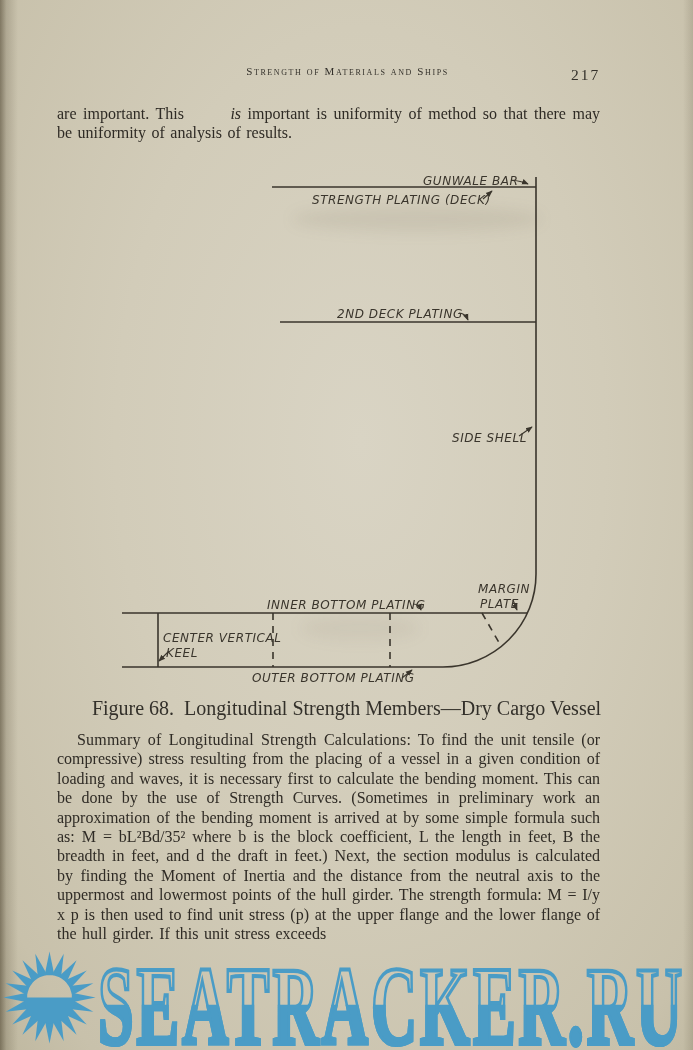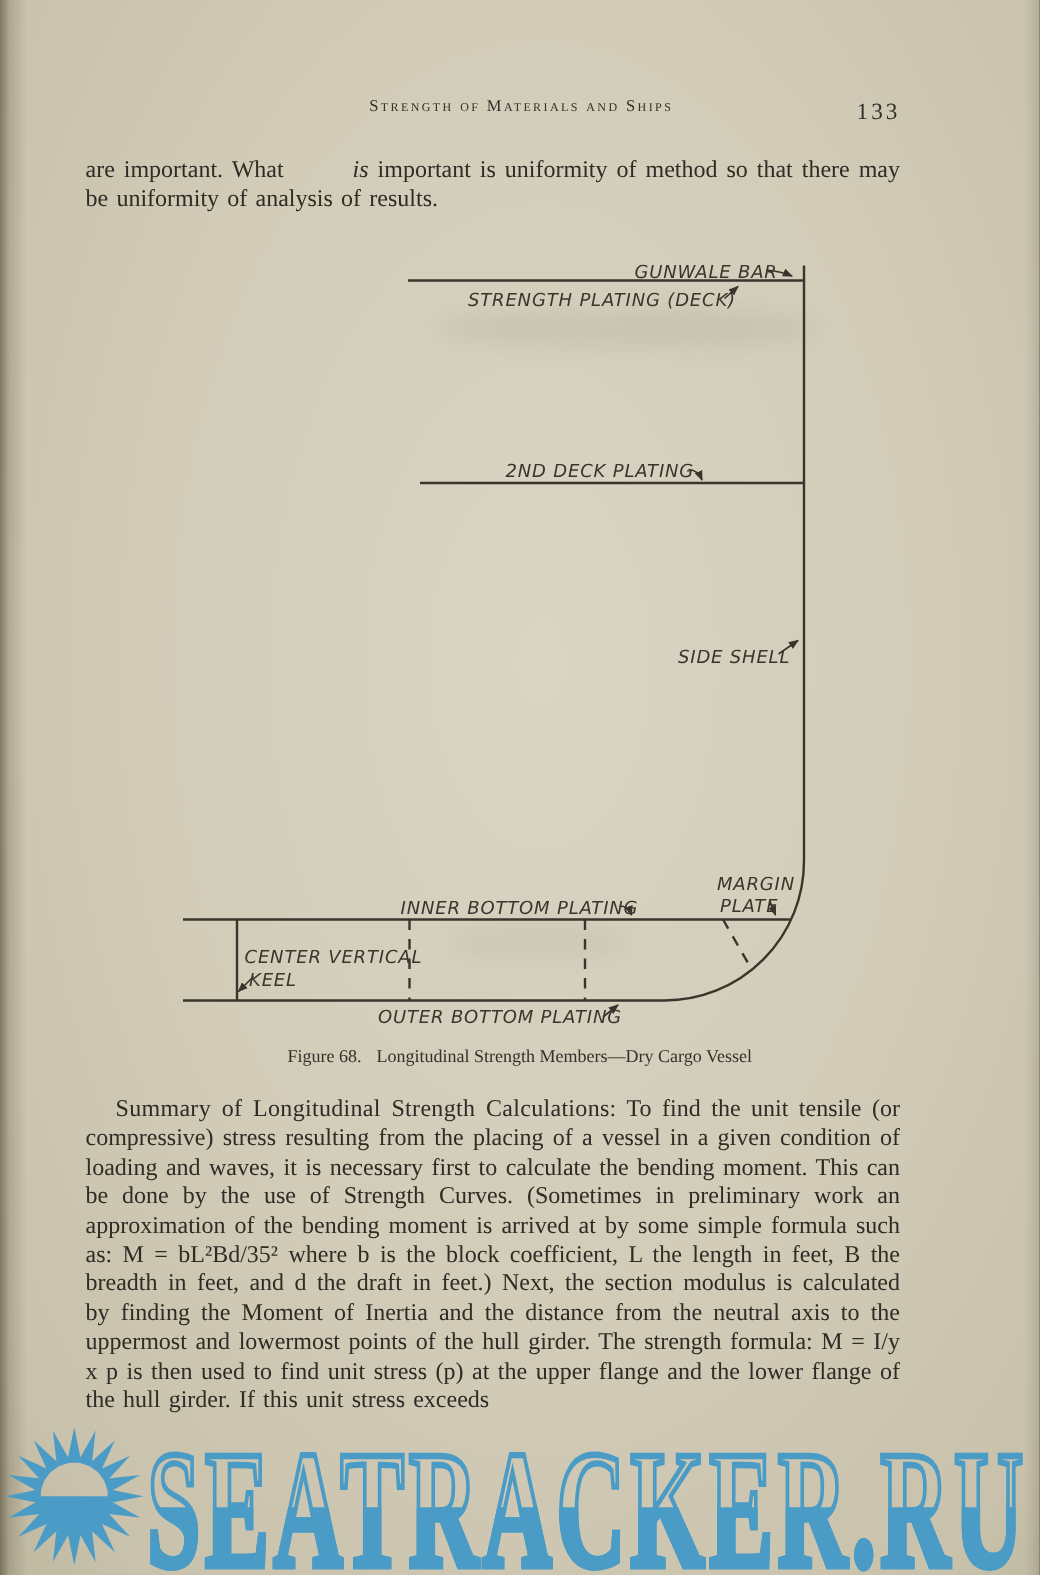--- a/index.html
+++ b/index.html
@@ -23,21 +23,21 @@
   }
   .page-number { position:absolute; top:66px; left:571px; font-size:15.5px; letter-spacing:2px; color:#33302a; }
   .para {
     position:absolute; left:57px; width:543px; font-size:16px; line-height:19.4px;
     text-align:justify; color:#2f2b25; word-spacing:1.5px;
   }
   .para1 { top:104px; }
   .para2 { top:730px; text-indent:20px; }
   .para .it { font-style:italic;margin-left:40px; }
   .para .lead { font-weight:normal; letter-spacing:0.2px; }
-  .caption { position:absolute; top:697px; left:0; width:100%; text-align:center; font-size:12px; color:#33302a; }
+  .caption { position:absolute; top:697px; left:0; width:100%; text-align:center; font-size:20px; color:#33302a; }
   .caption-gap { display:inline-block; width:10px; }
   .figure-svg { position:absolute; top:165px; left:0; }
   .figure-svg text {
     font-family:"DejaVu Sans", sans-serif; font-style:italic;
     font-size:12px; letter-spacing:0.55px; fill:#3a352c;
   }
   .blob { position:absolute; background:rgba(112,102,82,0.10); filter:blur(7px); border-radius:50%; }
   .blob1 { left:292px; top:206px; width:250px; height:26px; }
   .blob2 { left:300px; top:615px; width:120px; height:26px; background:rgba(112,102,82,0.07); }
   
@@ -59,23 +59,23 @@
 </head>
 <body>
 
 <div class="page">
   <div class="gutter-shadow"></div>
   <div class="right-shade"></div>
   <div class="blob blob1"></div>
   <div class="blob blob2"></div>
 
   <div class="running-title">Strength of Materials and Ships</div>
-  <div class="page-number">133</div>
+  <div class="page-number">217</div>
 
-  <p class="para para1"><span>are important.  What </span><span class="it">is</span><span> important is uniformity of method so that there may be uniformity of analysis of results.</span></p>
+  <p class="para para1"><span>are important.  This </span><span class="it">is</span><span> important is uniformity of method so that there may be uniformity of analysis of results.</span></p>
 
   <svg class="figure-svg" width="693" height="530" viewBox="0 0 693 530">
     <defs>
       <marker id="ah" markerWidth="8" markerHeight="8" refX="5.5" refY="3.5" orient="auto">
         <path d="M0,1 L6.2,3.5 L0,6 Z" fill="#3a352c"></path>
       </marker>
     </defs>
     <g stroke="#3a352c" stroke-width="1.6" fill="none">
       <path d="M536,12 L536,409 A93,93 0 0 1 443,502 L122,502"></path>
       <path d="M272,22 L536,22"></path>

